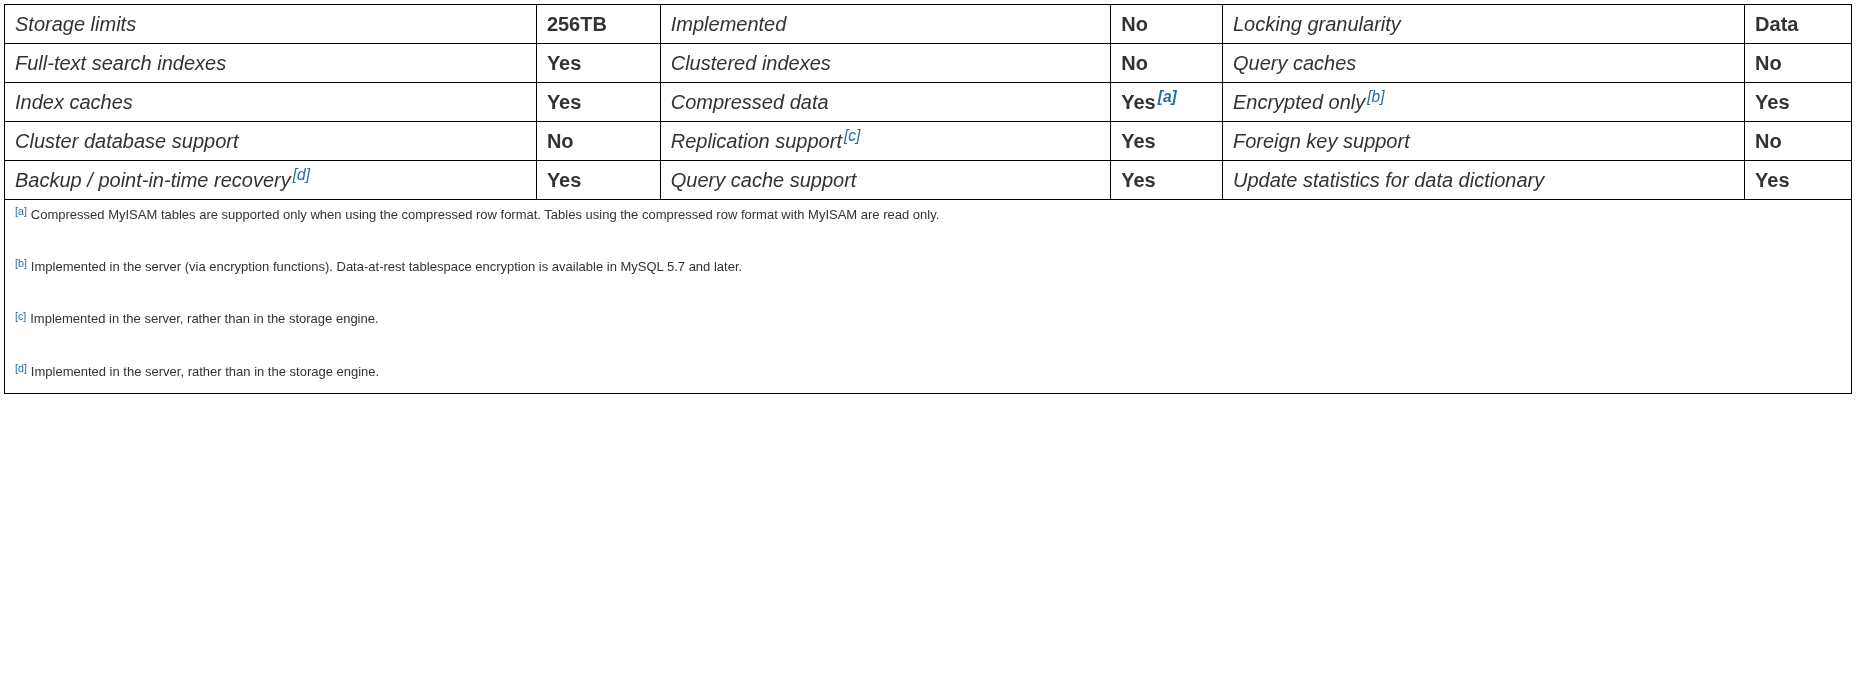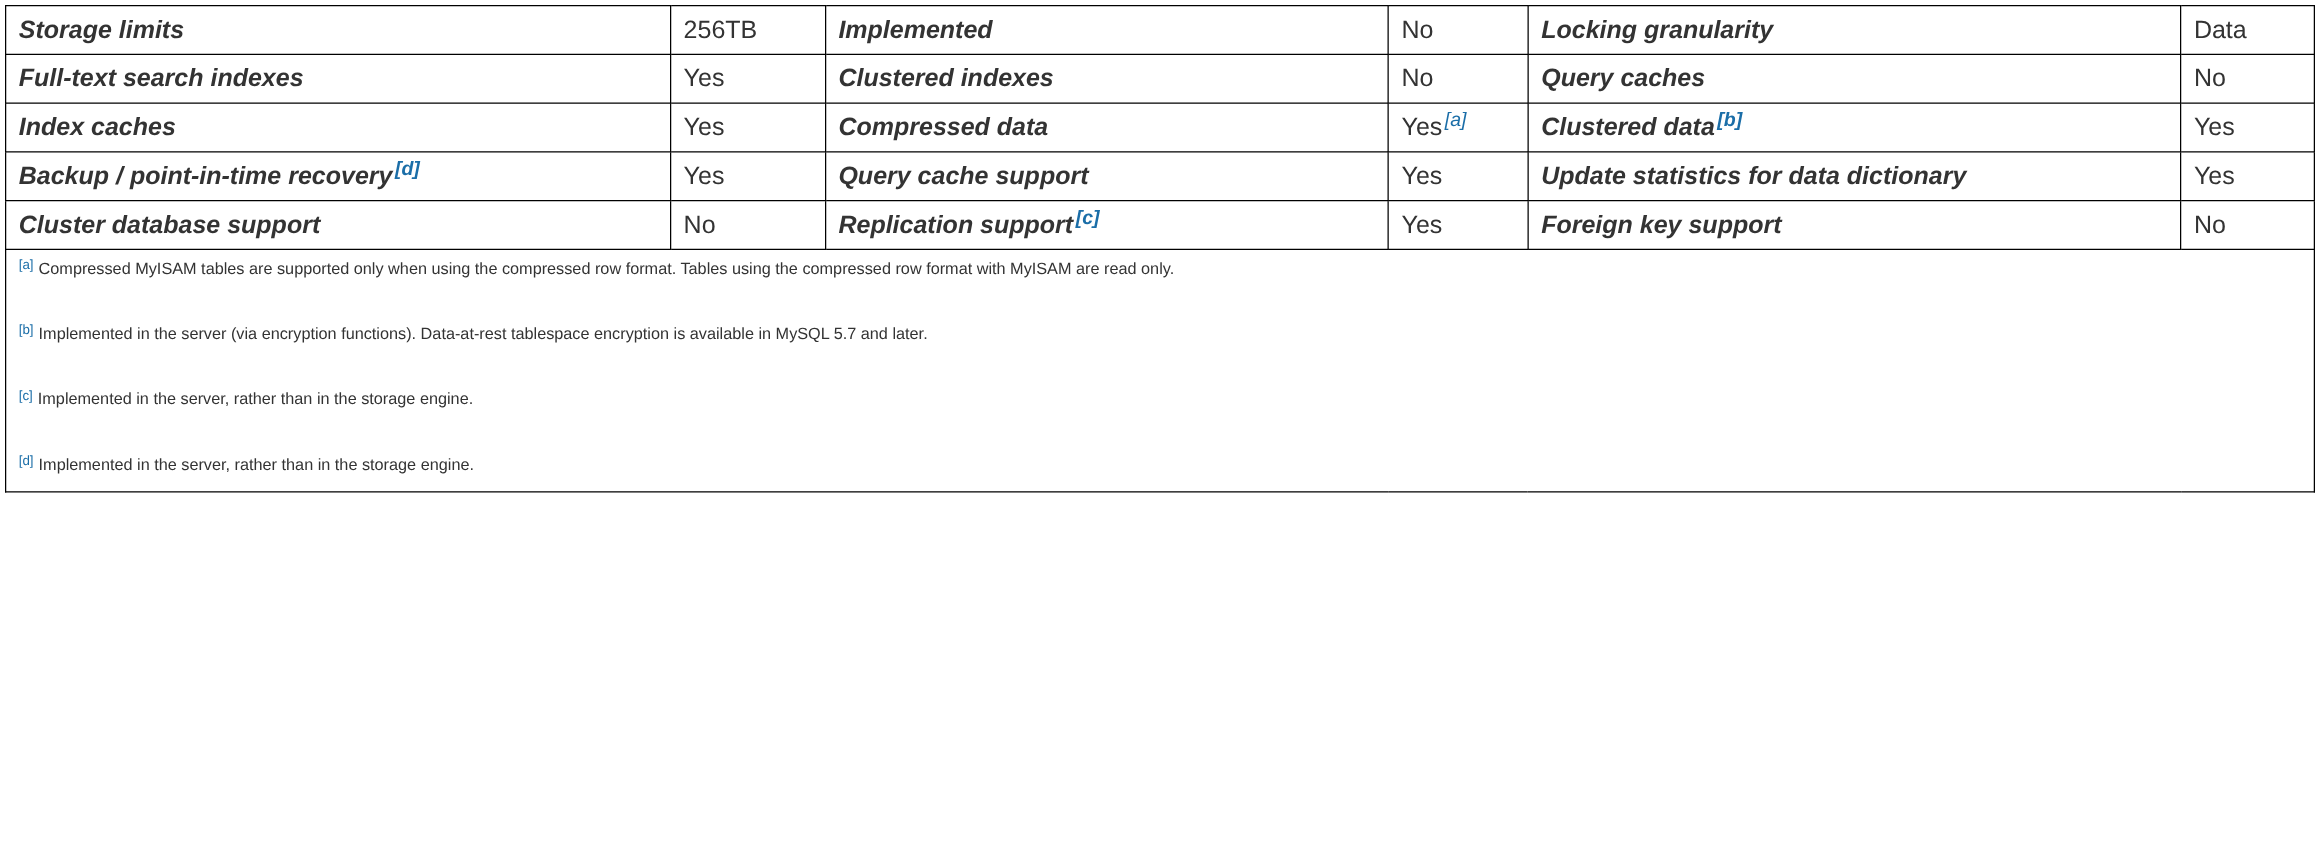--- a/index.html
+++ b/index.html
@@ -21,26 +21,26 @@
   table.outer > tbody > tr > td {
     border: 1px solid #000000;
     padding: 6px 10px 6px 10px;
     vertical-align: middle;
     font-size: 20px;
     line-height: 1.3;
     color: #333333;
     overflow: hidden;
   }
   td.feat {
-    font-weight: 700;
+    font-weight: 400;
     font-style: italic;
     color: #333333;
   }
   td.val {
-    font-weight: 400;
+    font-weight: 700;
     font-style: normal;
     color: #333333;
   }
   .sup {
     font-style: italic;
     color: #1b6ea8;
     font-size: 0.78em;
     position: relative;
     top: -0.45em;
     margin-left: 2px;
@@ -91,38 +91,38 @@
         <td class="feat"><span>Clustered indexes</span></td>
         <td class="val"><span>No</span></td>
         <td class="feat"><span>Query caches</span></td>
         <td class="val"><span>No</span></td>
       </tr>
       <tr>
         <td class="feat"><span>Index caches</span></td>
         <td class="val"><span>Yes</span></td>
         <td class="feat"><span>Compressed data</span></td>
         <td class="val"><span>Yes</span><span class="sup">[a]</span></td>
-        <td class="feat"><span>Clustered data</span><span class="sup">[b]</span></td>
-        <td class="val"><span>Yes</span></td>
-      </tr>
-      <tr>
-        <td class="feat"><span>Backup / point-in-time recovery</span><span class="sup">[d]</span></td>
-        <td class="val"><span>Yes</span></td>
-        <td class="feat"><span>Query cache support</span></td>
-        <td class="val"><span>Yes</span></td>
-        <td class="feat"><span>Update statistics for data dictionary</span></td>
+        <td class="feat"><span>Encrypted only</span><span class="sup">[b]</span></td>
         <td class="val"><span>Yes</span></td>
       </tr>
       <tr>
         <td class="feat"><span>Cluster database support</span></td>
         <td class="val"><span>No</span></td>
         <td class="feat"><span>Replication support</span><span class="sup">[c]</span></td>
         <td class="val"><span>Yes</span></td>
         <td class="feat"><span>Foreign key support</span></td>
         <td class="val"><span>No</span></td>
+      </tr>
+      <tr>
+        <td class="feat"><span>Backup / point-in-time recovery</span><span class="sup">[d]</span></td>
+        <td class="val"><span>Yes</span></td>
+        <td class="feat"><span>Query cache support</span></td>
+        <td class="val"><span>Yes</span></td>
+        <td class="feat"><span>Update statistics for data dictionary</span></td>
+        <td class="val"><span>Yes</span></td>
       </tr>
       <tr>
         <td class="footnotes" colspan="6">
           <p class="fn"><span class="mark">[a]</span><span>Compressed MyISAM tables are supported only when using the compressed row format. Tables using the compressed row format with MyISAM are read only.</span></p>
           <p class="fn"><span class="mark">[b]</span><span>Implemented in the server (via encryption functions). Data-at-rest tablespace encryption is available in MySQL 5.7 and later.</span></p>
           <p class="fn"><span class="mark">[c]</span><span>Implemented in the server, rather than in the storage engine.</span></p>
           <p class="fn"><span class="mark">[d]</span><span>Implemented in the server, rather than in the storage engine.</span></p>
         </td>
       </tr>
     </tbody>

